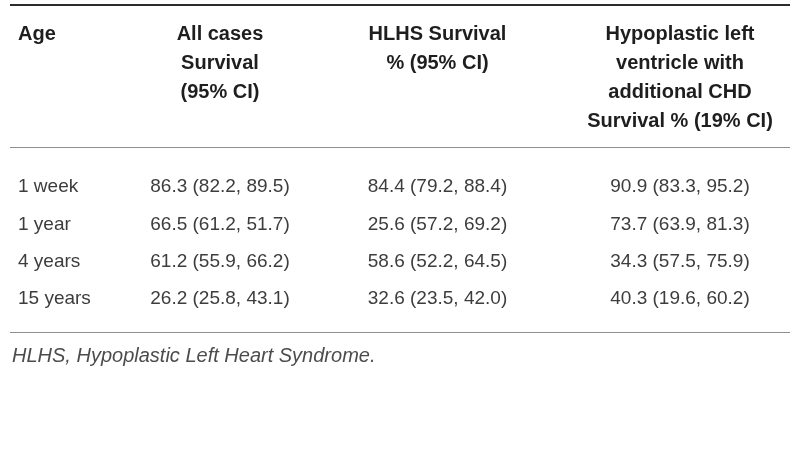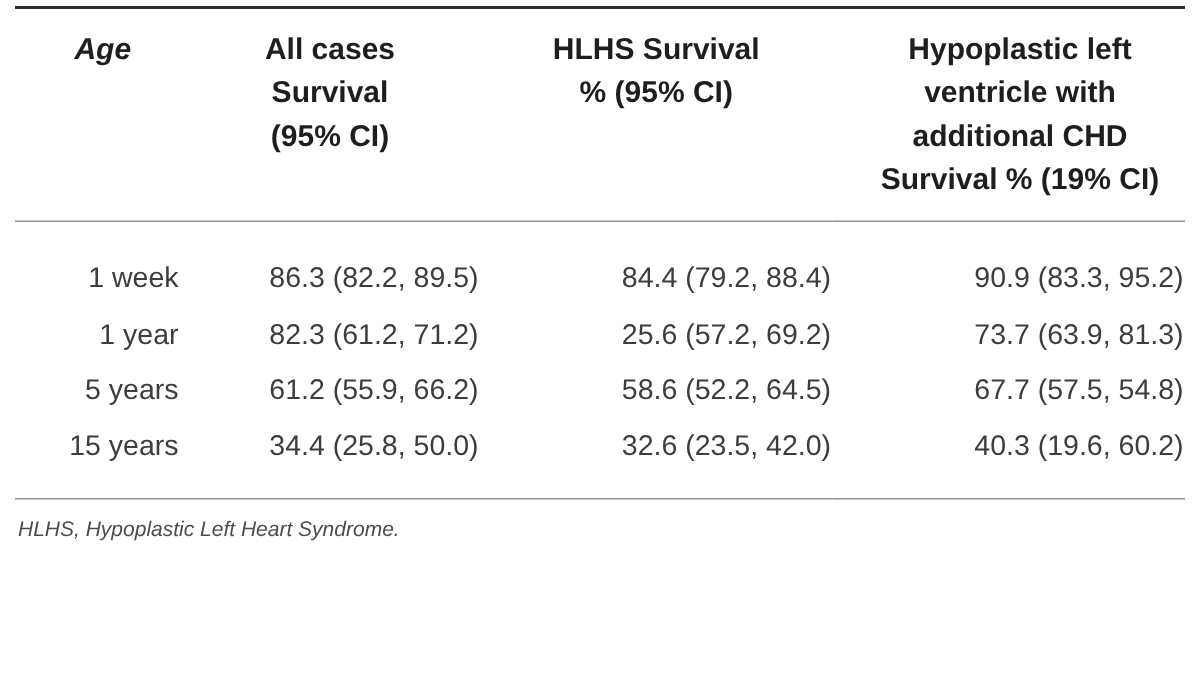--- a/index.html
+++ b/index.html
@@ -25,47 +25,46 @@
     vertical-align: top;
     padding-top: 13px;
     font-size: 20px;
     font-weight: 700;
     color: var(--header-text, #1e1e1e);
     line-height: 29px;
     white-space: pre-line;
     border-bottom: 1.6px solid var(--rule-light, #8f8f8f);
   }
   thead th.col-age {
-    text-align: center;
+    text-align: left;
     padding-left: 8px;
-    font-style: italic;
   }
   tbody td {
     height: 37px;
     font-size: 19px;
     color: var(--body-text, #3d3d3d);
-    text-align: right;
+    text-align: center;
     vertical-align: middle;
     white-space: nowrap;
   }
   tbody td.col-age {
-    text-align: right;
+    text-align: left;
     padding-left: 8px;
   }
   th.col-hlvchd, td.col-hlvchd { padding-left: 16px; }
   tbody tr:first-child td { height: 58px; padding-top: 21px; }
   tbody tr:last-child td {
     height: 53px;
     padding-bottom: 16px;
     border-bottom: 1.6px solid var(--rule-light, #8f8f8f);
   }
   .footnote {
     margin: 11px 10px 0 10px;
     padding-left: 2px;
-    font-size: 14px;
+    font-size: 20px;
     font-style: italic;
     color: var(--footnote-text, #4c4c4c);
   }
 </style>
 </head>
 <body>
 
 <div class="table-wrap">
   <table class="survival-table">
     <colgroup>
@@ -90,33 +89,33 @@
     </thead>
     <tbody>
       <tr>
         <td class="col-age">1 week</td>
         <td class="col-all">86.3 (82.2, 89.5)</td>
         <td class="col-hlhs">84.4 (79.2, 88.4)</td>
         <td class="col-hlvchd">90.9 (83.3, 95.2)</td>
       </tr>
       <tr>
         <td class="col-age">1 year</td>
-        <td class="col-all">82.3 (61.2, 71.2)</td>
+        <td class="col-all">66.5 (61.2, 51.7)</td>
         <td class="col-hlhs">25.6 (57.2, 69.2)</td>
         <td class="col-hlvchd">73.7 (63.9, 81.3)</td>
       </tr>
       <tr>
-        <td class="col-age">5 years</td>
+        <td class="col-age">4 years</td>
         <td class="col-all">61.2 (55.9, 66.2)</td>
         <td class="col-hlhs">58.6 (52.2, 64.5)</td>
-        <td class="col-hlvchd">67.7 (57.5, 54.8)</td>
+        <td class="col-hlvchd">34.3 (57.5, 75.9)</td>
       </tr>
       <tr>
         <td class="col-age">15 years</td>
-        <td class="col-all">34.4 (25.8, 50.0)</td>
+        <td class="col-all">26.2 (25.8, 43.1)</td>
         <td class="col-hlhs">32.6 (23.5, 42.0)</td>
         <td class="col-hlvchd">40.3 (19.6, 60.2)</td>
       </tr>
     </tbody>
   </table>
 </div>
 
 <div class="footnote">HLHS, Hypoplastic Left Heart Syndrome.</div>
 
 </body></html>

